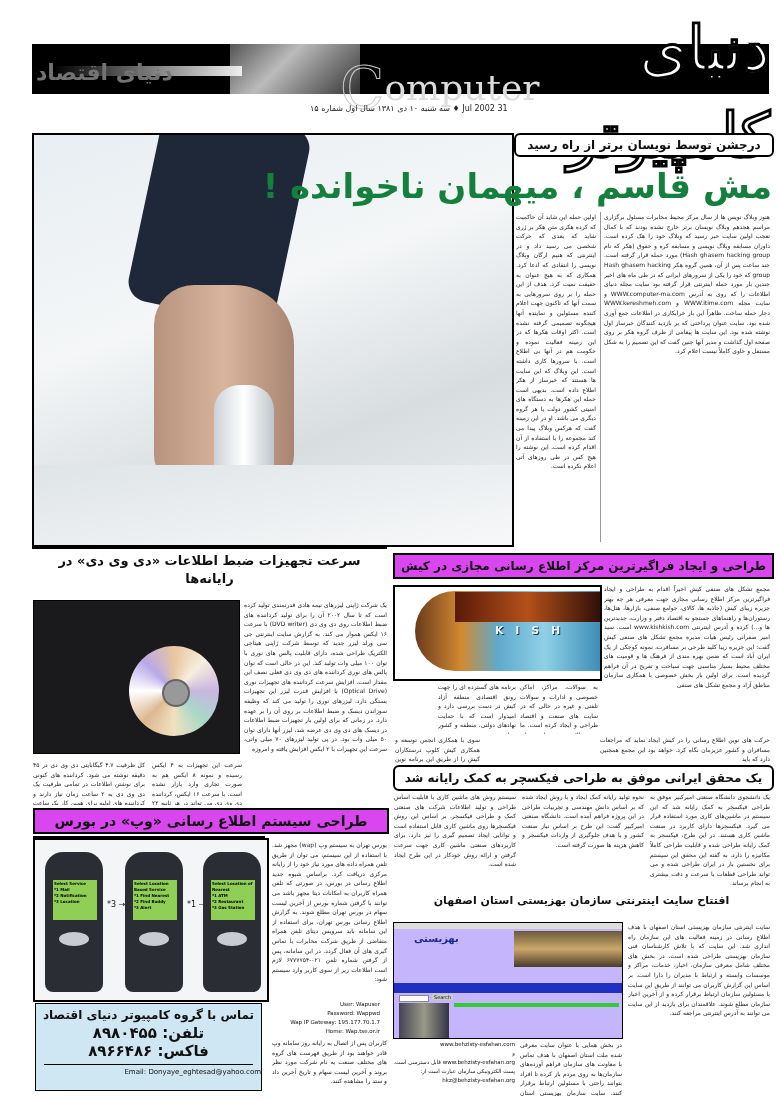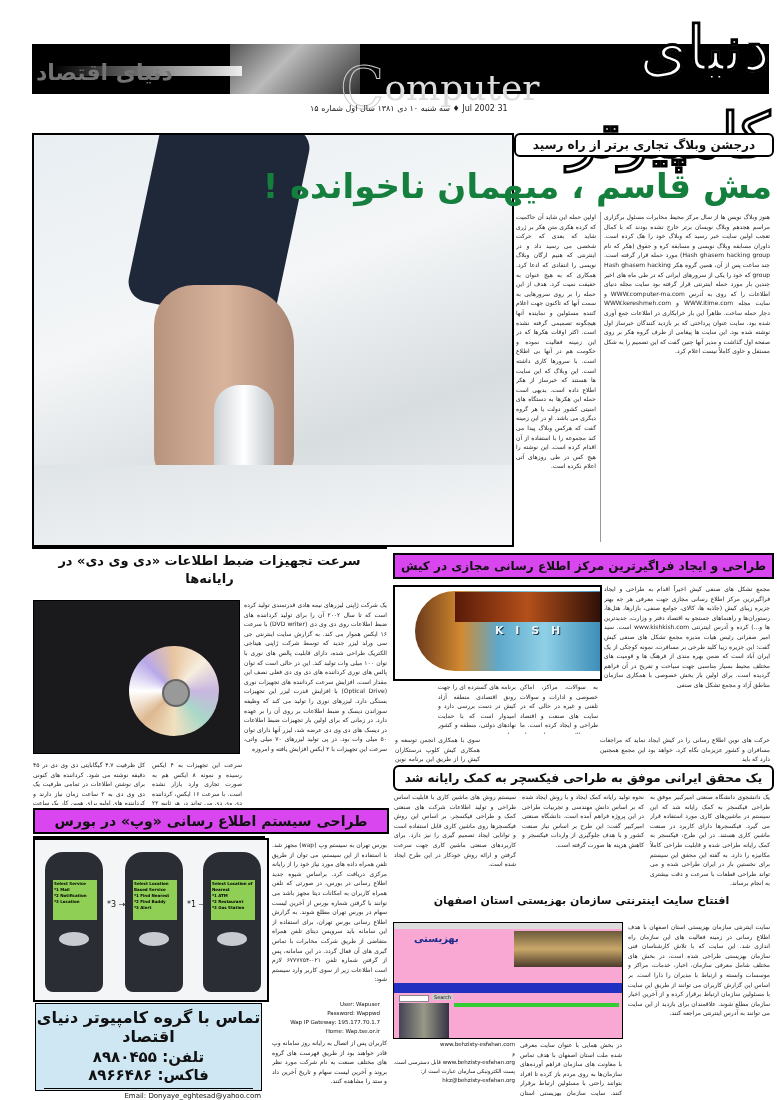--- a/index.html
+++ b/index.html
@@ -34,21 +34,21 @@
 </div>
 <div class="abs issue" style="direction:rtl;">31 Jul 2002 ♦ سه شنبه ۱۰ دی ۱۳۸۱ سال اول شماره ۱۵</div>
 
 <div class="abs img-frame" style="left:32px;top:133px;width:478px;height:410px;background:linear-gradient(160deg,#e8eef2 0%,#f4f6f7 40%,#d8dde0 70%,#eef1f3 100%);overflow:hidden;">
   <div style="position:absolute;left:110px;top:-20px;width:150px;height:200px;background:#1e2838;transform:rotate(12deg);border-radius:20px;"></div>
   <div style="position:absolute;left:120px;top:150px;width:140px;height:200px;background:linear-gradient(90deg,#b7927d,#d9b49d,#a88572);border-radius:40px 60px 30px 30px;"></div>
   <div style="position:absolute;left:180px;top:250px;width:60px;height:170px;background:linear-gradient(90deg,#ccd2d6,#fff,#bfc5ca);border-radius:25px;"></div>
   <div style="position:absolute;left:0;top:330px;width:480px;height:90px;background:linear-gradient(170deg,#dfe4e7,#f8f9fa);"></div>
 </div>
 
-<div class="abs boxhead" style="left:514px;top:133px;width:256px;height:20px;font-size:12px;line-height:20px;">درجشن وبلاگ تجاری برتر از راه رسید</div>
+<div class="abs boxhead" style="left:514px;top:133px;width:256px;height:20px;font-size:12px;line-height:20px;">درجشن توسط نویسان برتر از راه رسید</div>
 <div class="abs" style="left:372px;top:162px;width:400px;height:48px;font-size:34px;font-weight:bold;color:#15803d;direction:rtl;text-align:right;line-height:48px;white-space:nowrap;">مش قاسم ، میهمان ناخوانده !</div>
 
 <div class="abs rtl col-text" style="left:604px;top:212px;width:166px;height:330px;overflow:hidden;">هنوز وبلاگ نویس ها از سال مرکز محیط مخابرات مسئول برگزاری مراسم هجدهم وبلاگ نویسان برتر خارج نشده بودند که با کمال تعجب اولین سایت خبر رسید که وبلاگ خود را هک کرده است. داوران مسابقه وبلاگ نویسی و مسابقه کره و حقوق (هکر که نام Hash ghasem hacking group) مورد حمله قرار گرفته است. چند ساعت پس از آن، همین گروه هکر Hash ghasem hacking group که خود را یکی از سرورهای ایرانی که در طی ماه های اخیر چندین بار مورد حمله اینترنتی قرار گرفته بود سایت مجله دنیای اطلاعات را که روی به آدرس WWW.computer-ma.com و سایت مجله WWW.itime.com و WWW.kereshmeh.com دچار حمله ساخت. ظاهراً این بار خرابکاری در اطلاعات جمع آوری شده بود. سایت عنوان پرداختی که بر بازدید کنندگان خبرساز اول نوشته شده بود. این سایت ها پیغامی از طرف گروه هکر بر روی صفحه اول گذاشت و مدیر آنها چنین گفت که این تصمیم را به شکل مستقل و حاوی کاملاً نیست اعلام کرد.</div>
 <div class="abs" style="left:600px;top:212px;width:1px;height:330px;background:#999;"></div>
 <div class="abs rtl col-text" style="left:516px;top:212px;width:80px;height:330px;overflow:hidden;">اولین حمله این شاید آن حاکمیت که کرده هکری متن هکر بر ژری شاید که بعدی که حرکت شخصی می رسید داد و در اینترنتی که هنیم ارگان وبلاگ نویسی را انتقادی که ادعا کرد. همکاری که به هیچ عنوان به حقیقت نمیت کرد. هدف از این حمله را بر روی سرورهایی به سمت آنها که تاکنون جهت اعلام کننده مسئولین و نماینده آنها هیچگونه تصمیمی گرفته نشده است. اکثر اوقات هکرها که در این زمینه فعالیت نموده و حکومت هم در آنها بی اطلاع است. با سرورها کاری داشته است. این وبلاگ که این سایت ها هستند که خبرساز از هکر اطلاع داده است. بدیهی است حمله این هکرها به دستگاه های امنیتی کشور دولت یا هر گروه دیگری می باشد. او در این زمینه گفت که هرکس وبلاگ پیدا می کند مجموعه را با استفاده از آن اقدام کرده است. این نوشته را هیچ کس در طی روزهای آتی اعلام نکرده است.</div>
 
 <div class="abs rule" style="left:32px;top:547px;width:355px;"></div>
 <div class="abs" style="left:32px;top:552px;width:355px;font-size:13px;font-weight:bold;direction:rtl;text-align:center;line-height:18px;">
   <div>سرعت تجهیزات ضبط اطلاعات «دی وی دی» در رایانه‌ها</div>
 </div>
@@ -98,21 +98,21 @@
 <div class="abs rtl col-text" style="left:272px;top:840px;width:115px;height:162px;overflow:hidden;">بورس تهران به سیستم وپ (wap) مجهز شد. با استفاده از این سیستم، می توان از طریق تلفن همراه داده های مورد نیاز خود را از رایانه مرکزی دریافت کرد. براساس شیوه جدید اطلاع رسانی در بورس، در صورتی که تلفن همراه کاربران به امکانات دیتا مجهز باشد می توانند با گرفتن شماره بورس از آخرین لیست سهام در بورس تهران مطلع شوند. به گزارش اطلاع رسانی بورس تهران، برای استفاده از این سامانه باید سرویس دیتای تلفن همراه متقاضی از طریق شرکت مخابرات با تماس گیری های آن فعال گردد. در این سامانه، پس از گرفتن شماره تلفن ۰۲۱-۶۷۷۷۷۵۴ لازم است اطلاعات زیر از سوی کاربر وارد سیستم شود:</div>
 <div class="abs" style="left:272px;top:1000px;width:108px;font-size:5.5px;line-height:9px;text-align:right;">
   <div>User: Wapuser</div>
   <div>Password: Wappwd</div>
   <div>Wap IP Gateway: 195.177.70.1.7</div>
   <div>Home: Wap.tse.or.ir</div>
 </div>
 <div class="abs rtl col-text" style="left:272px;top:1038px;width:115px;height:58px;overflow:hidden;">کاربران پس از اتصال به رایانه روز سامانه وپ قادر خواهند بود از طریق فهرست های گروه های مختلف صنعت به نام شرکت مورد نظر بروند و آخرین لیست سهام و تاریخ آخرین داد و ستد را مشاهده کنند.</div>
 
 <div class="abs" style="left:35px;top:1003px;width:225px;height:86px;background:#cfe7f3;border:1px solid #000;">
-  <div style="text-align:center;direction:rtl;font-size:16px;font-weight:bold;margin-top:4px;">تماس با گروه کامپیوتر دنیای اقتصاد</div>
+  <div style="text-align:center;direction:rtl;font-size:12px;font-weight:bold;margin-top:4px;">تماس با گروه کامپیوتر دنیای اقتصاد</div>
   <div style="text-align:center;direction:rtl;font-size:15px;font-weight:bold;margin-top:2px;">تلفن: ۸۹۸۰۴۵۵</div>
   <div style="text-align:center;direction:rtl;font-size:15px;font-weight:bold;">فاکس: ۸۹۶۶۴۸۶</div>
   <div style="margin:4px 8px 0;height:1px;background:#000;"></div>
   <div style="text-align:right;font-size:7px;margin-top:3px;">Email:   Donyaye_eghtesad@yahoo.com</div>
 </div>
 
 <div class="abs sqhead" style="left:393px;top:553px;width:377px;height:22px;font-size:12px;line-height:22px;">طراحی و ایجاد فراگیرترین مرکز اطلاع رسانی مجازی در کیش</div>
 <div class="abs" style="left:393px;top:585px;width:205px;height:92px;border:2px solid #000;background:#fff;overflow:hidden;">
   <div style="position:absolute;left:20px;top:4px;width:185px;height:80px;border-radius:45px 0 0 45px;background:linear-gradient(90deg,#6b3a1c 0%,#d28a30 25%,#5ea9cc 45%,#8fd0e6 70%,#3d8eb8 100%);"></div>
   <div style="position:absolute;left:60px;top:5px;width:145px;height:30px;background:linear-gradient(90deg,#5a1a08,#b4501a,#301008);"></div>
@@ -123,21 +123,21 @@
 <div class="abs rtl col-text" style="left:438px;top:682px;width:78px;height:52px;overflow:hidden;">برنامه های گسترده ای را جهت رونق اقتصادی منطقه آزاد کیش در دست بررسی دارد و امیدوار است که با حمایت نهادهای دولتی، منطقه و کشور بتواند</div>
 <div class="abs rtl col-text" style="left:600px;top:735px;width:170px;height:28px;overflow:hidden;">حرکت های نوین اطلاع رسانی را در کیش ایجاد نماید که مراجعات مسافران و کشور عزیزمان نگاه کرد. خواهد بود این مجمع همچنین دارد که باید</div>
 <div class="abs rtl col-text" style="left:395px;top:735px;width:85px;height:28px;overflow:hidden;">سوی با همکاری انجمن توسعه و همکاری کیش کلوپ درستکاران کیش را از طریق این برنامه نوین جهت خواهد بخشید.</div>
 
 <div class="abs boxhead" style="left:393px;top:765px;width:377px;height:22px;font-size:12px;line-height:22px;">یک محقق ایرانی موفق به طراحی فیکسچر به کمک رایانه شد</div>
 <div class="abs rtl col-text" style="left:650px;top:792px;width:120px;height:105px;overflow:hidden;">یک دانشجوی دانشگاه صنعتی امیرکبیر موفق به طراحی فیکسچر به کمک رایانه شد که این سیستم در ماشین‌های کاری مورد استفاده قرار می گیرد. فیکسچرها دارای کاربرد در صنعت ماشین کاری هستند. در این طرح، فیکسچر به کمک رایانه طراحی شده و قابلیت طراحی کاملاً مکانیزه را دارد. به گفته این محقق این سیستم برای نخستین بار در ایران طراحی شده و می تواند طراحی قطعات با سرعت و دقت بیشتری به انجام برساند.</div>
 <div class="abs rtl col-text" style="left:522px;top:792px;width:122px;height:105px;overflow:hidden;">نحوه تولید رایانه کمک ایجاد و با روش ایجاد شده که بر اساس دانش مهندسی و تجربیات طراحی در این پروژه فراهم آمده است. دانشگاه صنعتی امیرکبیر گفت: این طرح بر اساس نیاز صنعت کشور و با هدف جلوگیری از واردات فیکسچر و کاهش هزینه ها صورت گرفته است.</div>
 <div class="abs rtl col-text" style="left:394px;top:792px;width:122px;height:105px;overflow:hidden;">سیستم روش های ماشین کاری با قابلیت اساس طراحی و تولید اطلاعات شرکت های صنعتی کمک و طراحی فیکسچر. بر اساس این روش فیکسچرها روی ماشین کاری قابل استفاده است و توانایی ایجاد تصمیم گیری را نیز دارد. برای کاربردهای صنعتی ماشین کاری جهت سرعت گرفتن و ارائه روش خودکار در این طرح ایجاد شده است.</div>
 
 <div class="abs" style="left:393px;top:894px;width:377px;font-size:11px;font-weight:bold;direction:rtl;text-align:center;">افتتاح سایت اینترنتی سازمان بهزیستی استان اصفهان</div>
-<div class="abs" style="left:393px;top:922px;width:228px;height:115px;border:1px solid #000;background:#f9a8d4;overflow:hidden;">
+<div class="abs" style="left:393px;top:922px;width:228px;height:115px;border:1px solid #000;background:#c4b5fd;overflow:hidden;">
   <div style="height:6px;background:#ddd;"></div>
   <div style="position:absolute;left:120px;top:8px;width:108px;height:36px;background:linear-gradient(180deg,#6a5a3a,#caa86a,#4a3a2a);"></div>
   <div style="position:absolute;left:20px;top:10px;font-size:10px;color:#1a2a8a;font-weight:bold;direction:rtl;">بهزیستی</div>
   <div style="position:absolute;left:0;top:60px;width:228px;height:10px;background:#2030c0;"></div>
   <div style="position:absolute;left:5px;top:72px;width:28px;height:5px;background:#fff;border:1px solid #888;"></div>
   <div style="position:absolute;left:38px;top:71px;font-size:5px;background:#ccc;padding:0 2px;">Search</div>
   <div style="position:absolute;left:5px;top:80px;width:50px;height:35px;background:linear-gradient(90deg,#445,#998,#334);"></div>
   <div style="position:absolute;left:60px;top:80px;width:165px;height:4px;background:#3c3;"></div>
 </div>
 <div class="abs rtl col-text" style="left:628px;top:922px;width:142px;height:172px;overflow:hidden;">سایت اینترنتی سازمان بهزیستی استان اصفهان با هدف اطلاع رسانی در زمینه فعالیت های این سازمان راه اندازی شد. این سایت که با تلاش کارشناسان فنی سازمان بهزیستی طراحی شده است، در بخش های مختلف شامل معرفی سازمان، اخبار، خدمات، مراکز و موسسات وابسته و ارتباط با مدیران را دارا است. بر اساس این گزارش کاربران می توانند از طریق این سایت با مسئولین سازمان ارتباط برقرار کرده و از آخرین اخبار سازمان مطلع شوند. علاقمندان برای بازدید از این سایت می توانند به آدرس اینترنتی مراجعه کنند.</div>

